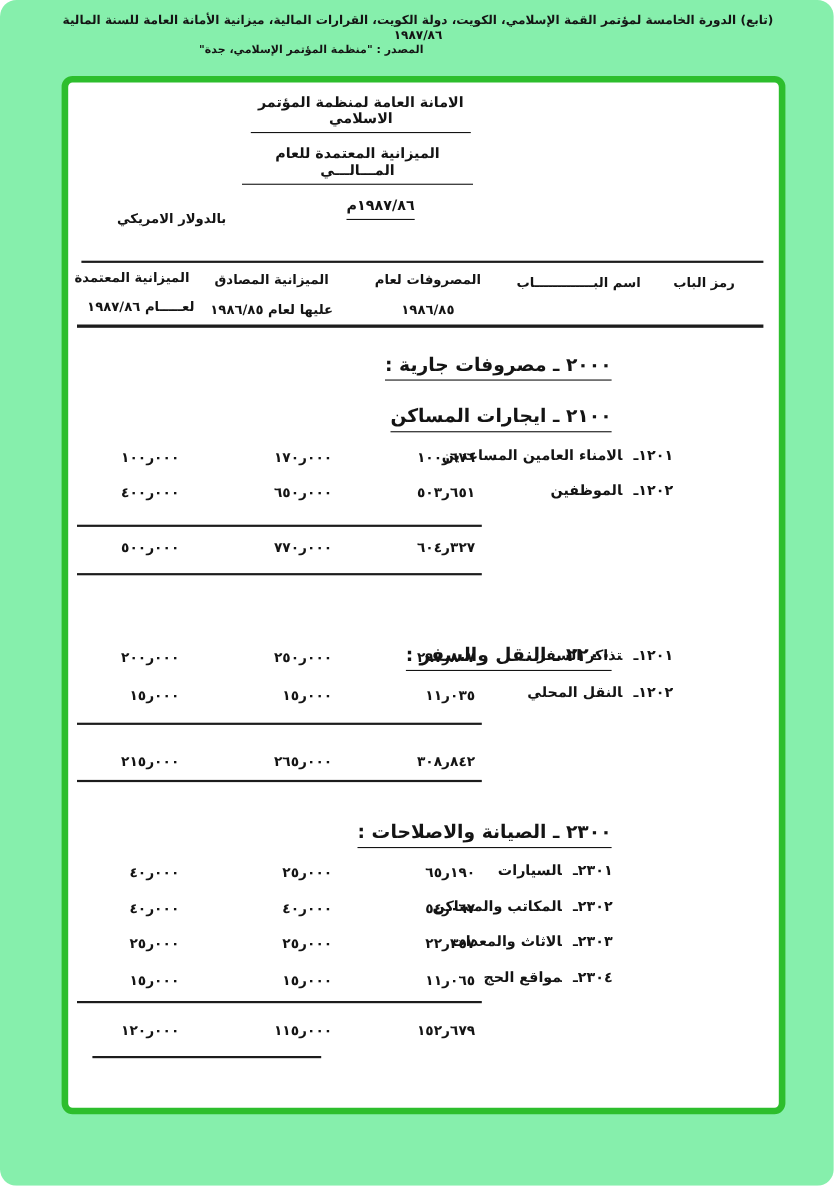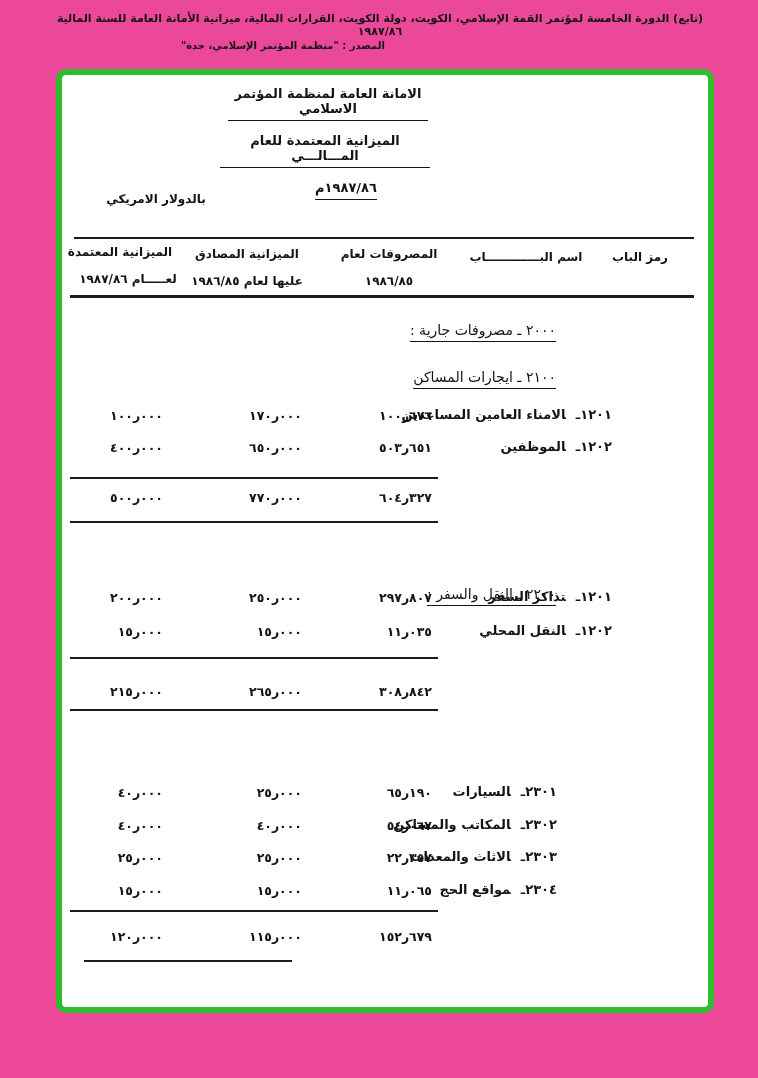--- a/index.html
+++ b/index.html
@@ -1,38 +1,39 @@
 <!DOCTYPE html>
 <html lang="ar" dir="rtl"><head>
 <meta charset="utf-8">
 <style>
   html,body{margin:0;padding:0;background:#ffffff;}
   .page{
-    position:relative;width:758px;height:1078px;background:#ec4899;
+    position:relative;width:758px;height:1078px;background:#86efac;
     font-family:"DejaVu Sans",sans-serif;color:#141414;overflow:hidden;
     direction:rtl;
+    border-radius:15px;
   }
   .abs{position:absolute;}
   .caption1{top:12px;left:40px;width:680px;text-align:center;font-size:11px;font-weight:bold;letter-spacing:0;}
   .caption2{top:40px;left:0px;width:566px;text-align:center;font-size:10px;font-weight:bold;}
   .frame{
     left:56px;top:69px;width:646px;height:932px;
     border:6px solid var(--green,#2dbe2d);border-radius:10px;background:#ffffff;
   }
   .title{font-size:13px;font-weight:bold;text-align:center;}
   .title .u{display:inline-block;border-bottom:1.5px solid #141414;padding-bottom:4px;}
   .t1{top:86px;left:228px;width:200px;}
   .t2{top:133px;left:220px;width:210px;}
   .t3{top:180px;left:296px;width:100px;}
   .currency{top:192px;left:86px;width:140px;font-size:12px;font-weight:bold;text-align:center;}
   .rule{background:#1c1c1c;height:2px;}
   .rule.thick{height:3px;}
   .rule.thin{height:1.5px;}
   .hdr{font-size:12px;font-weight:bold;text-align:center;white-space:nowrap;}
-  .sec-title{font-size:14px;font-weight:normal;white-space:nowrap;}
+  .sec-title{font-size:17px;font-weight:bold;white-space:nowrap;}
   .sec-title .u{display:inline-block;border-bottom:1.5px solid #141414;padding-bottom:3px;}
   .row{position:absolute;left:72px;width:540px;height:22px;}
   .ncell{position:absolute;right:0;top:0;direction:rtl;white-space:nowrap;font-size:13px;font-weight:bold;}
   .ncell.indent{right:55px;}
   .ncell .code{margin-left:10px;text-align:center;}
   .num{
     position:absolute;top:1px;font-size:12.5px;font-weight:bold;white-space:nowrap;
     direction:ltr;unicode-bidi:bidi-override;
   }
   .num.exp{right:180px;}
@@ -115,20 +116,21 @@
   </div>
 
   <div class="abs rule" style="top:657px;left:70px;width:368px;"></div>
   <div class="row" style="top:683px;">
     <span class="num exp">٣٠٨ر٨٤٢</span>
     <span class="num app">٢٦٥ر٠٠٠</span>
     <span class="num ado">٢١٥ر٠٠٠</span>
   </div>
   <div class="abs rule" style="top:709px;left:70px;width:368px;"></div>
 
+  <div class="abs sec-title" style="top:747px;right:202px;"><span class="u">٢٣٠٠ ـ الصيانة والاصلاحات :</span></div>
 
   <div class="row" style="top:784px;">
     <div class="ncell indent">
       <span class="code">٢٣٠١ـ</span><span>السيارات</span>
     </div>
     <span class="num exp">٦٥ر١٩٠</span>
     <span class="num app">٢٥ر٠٠٠</span>
     <span class="num ado">٤٠ر٠٠٠</span>
   </div>
   <div class="row" style="top:817px;">

